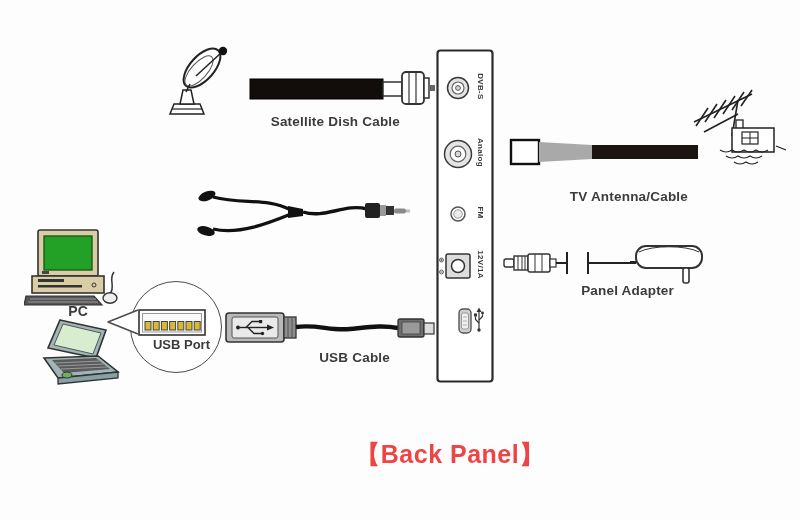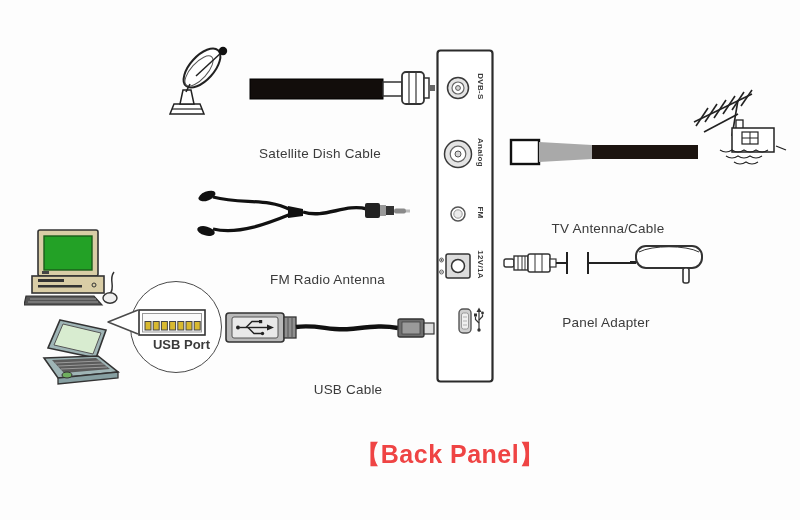--- a/index.html
+++ b/index.html
@@ -2,22 +2,22 @@
 <html><head>
 <meta charset="utf-8">
 <style>
   html,body{margin:0;padding:0;background:#ffffff;}
   #stage{
     position:relative;width:800px;height:520px;background:#fdfdfd;overflow:hidden;
     font-family:"Liberation Sans","DejaVu Sans",sans-serif;color:#3b3b3b;
   }
   .abs{position:absolute;}
   .lbl{
-    position:absolute;text-align:center;font-size:13.5px;font-weight:400;
-    color:#3b3b3b;letter-spacing:.2px;white-space:nowrap;margin-top:32px;
+    position:absolute;text-align:right;font-size:13.5px;font-weight:700;
+    color:#3b3b3b;letter-spacing:.2px;white-space:nowrap;
   }
   #panel{
     position:absolute;left:436px;top:49px;width:58px;height:334px;
   }
   .vlabel{
     position:absolute;width:60px;text-align:center;font-size:8px;font-weight:700;
     color:#3a3a3a;transform:rotate(90deg);transform-origin:center;white-space:nowrap;
     letter-spacing:.3px;
   }
   #callout-circle{
@@ -67,21 +67,20 @@
     <path d="M20,14 C50,22 72,14 98,27" fill="none" stroke="#111" stroke-width="3.2"></path>
     <path d="M20,46 C46,52 76,40 98,31" fill="none" stroke="#111" stroke-width="3.2"></path>
     <polygon points="95,23 110,26 110,33 95,35" fill="#111"></polygon>
     <path d="M110,29 C132,36 152,20 174,26" fill="none" stroke="#111" stroke-width="3.4"></path>
     <rect x="172" y="20" width="15" height="15" rx="2" fill="#222"></rect>
     <rect x="187" y="22" width="6" height="11" fill="#999"></rect>
     <rect x="193" y="23" width="8" height="9" fill="#333"></rect>
     <rect x="201" y="25.5" width="12" height="5" rx="2" fill="#8a8a8a"></rect>
     <rect x="213" y="26.5" width="4" height="3" fill="#bbb"></rect>
   </svg>
-  <div class="lbl" style="left:250px;top:240px;width:155px">FM Radio Antenna</div>
 
   <div id="panel">
     <svg width="58" height="334" viewBox="0 0 58 334">
       <rect x="1.5" y="1.5" width="55" height="331" rx="3" fill="#fff" stroke="#2b2b2b" stroke-width="2.2"></rect>
 
       <g>
         <circle cx="22" cy="39" r="10.5" fill="#e4e4e4" stroke="#3a3a3a" stroke-width="1.5"></circle>
         <circle cx="22" cy="39" r="6" fill="#fff" stroke="#666" stroke-width="1.2"></circle>
         <circle cx="22" cy="39" r="2.4" fill="#d6d6d6" stroke="#555" stroke-width="1"></circle>
       </g>
@@ -248,17 +247,17 @@
       <circle cx="40.5" cy="28.5" r="1.7" fill="#222" stroke="none"></circle>
     </g>
     <rect x="62" y="12" width="12" height="21" fill="#8f8f8f" stroke="#333" stroke-width="1.3"></rect>
     <line x1="66" y1="12" x2="66" y2="33" stroke="#555" stroke-width="1"></line>
     <line x1="70" y1="12" x2="70" y2="33" stroke="#555" stroke-width="1"></line>
     <path d="M74,22 C95,19 108,26 128,24 C148,22 160,20 176,23" fill="none" stroke="#111" stroke-width="4.4"></path>
     <rect x="176" y="14" width="26" height="18" rx="2" fill="#6e6e6e" stroke="#333" stroke-width="1.3"></rect>
     <rect x="180" y="17" width="18" height="12" fill="#9a9a9a" stroke="#444" stroke-width="0.8"></rect>
     <rect x="202" y="18" width="10" height="11" fill="#ddd" stroke="#333" stroke-width="1.2"></rect>
   </svg>
-  <div class="lbl" style="left:288px;top:350px;width:120px">USB Cable</div>
+  <div class="lbl" style="left:270px;top:350px;width:120px">USB Cable</div>
 
   <div id="title">【Back Panel】</div>
 
 </div>
 
 </body></html>

